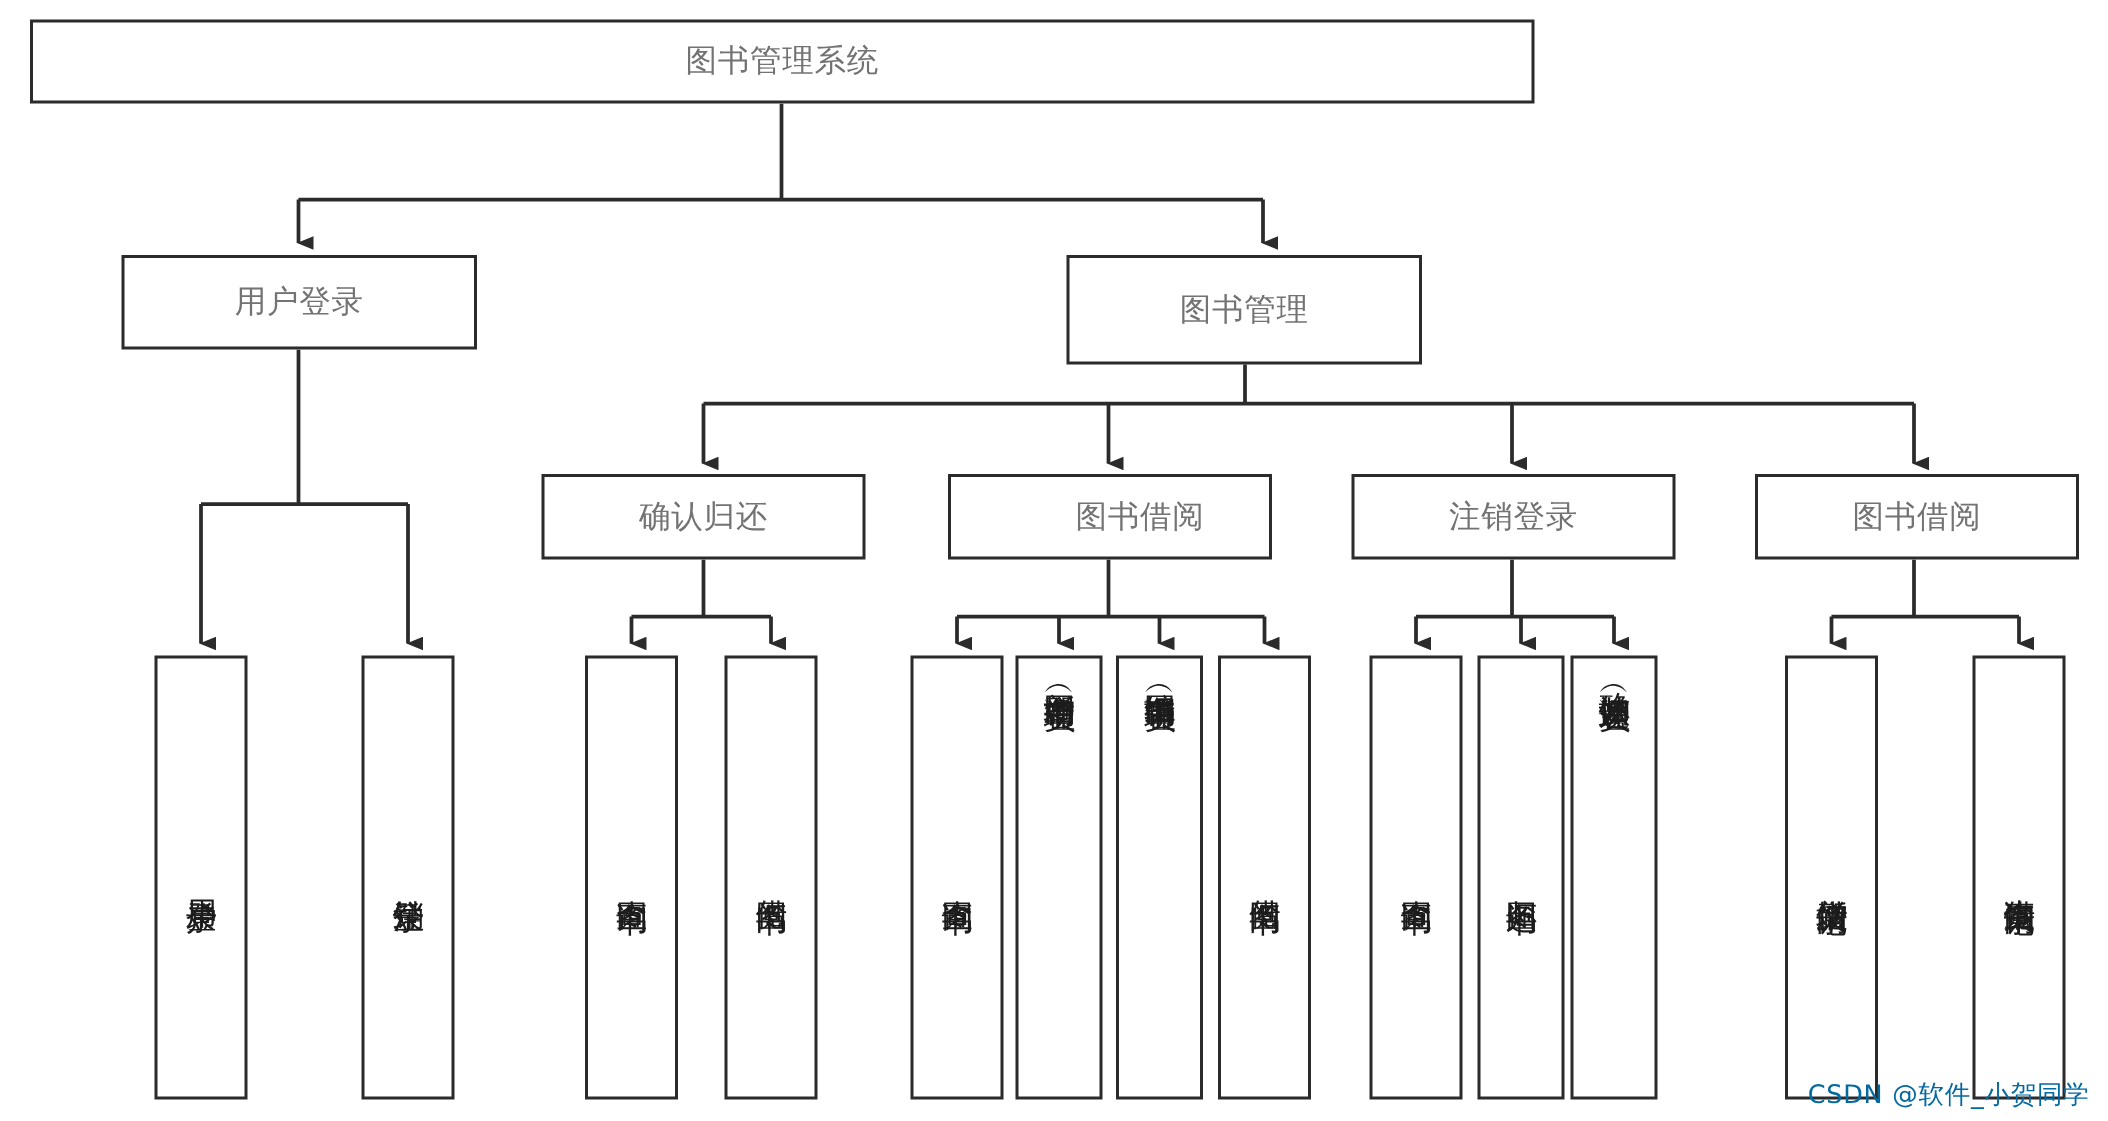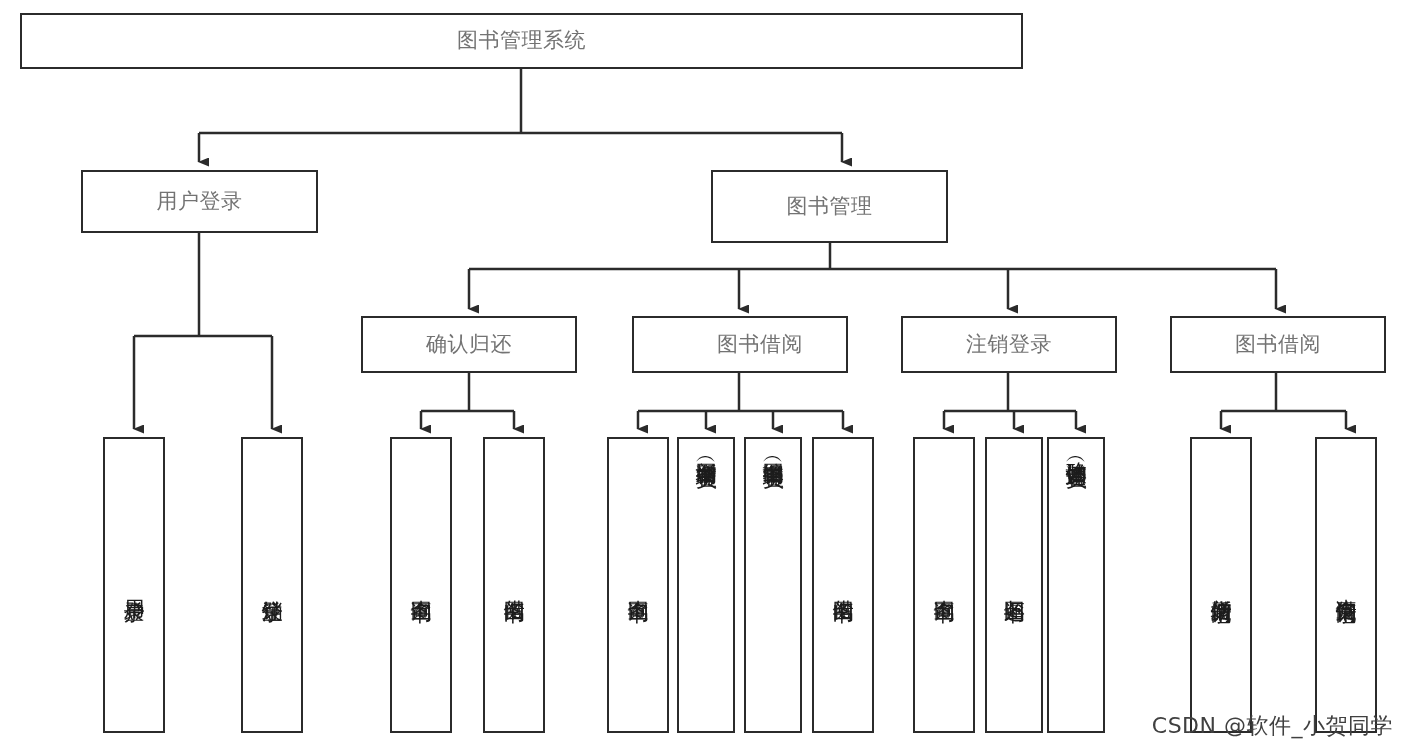--- a/index.html
+++ b/index.html
@@ -66,22 +66,22 @@
     width: 100%;
   }
   .leaf-inner.top-aligned {
     align-items: flex-start;
     padding-top: 6px;
   }
   .watermark {
     position: absolute;
     right: 12px;
     bottom: 6px;
-    font-size: 22px;
-    color: #404040;
+    font-size: 17px;
+    color: #0369a1;
     letter-spacing: 0.5px;
     white-space: nowrap;
     font-family: "DejaVu Sans", "Liberation Sans", sans-serif;
   }
 </style>
 </head>
 <body>
 
 <div id="diagram-root">
 

